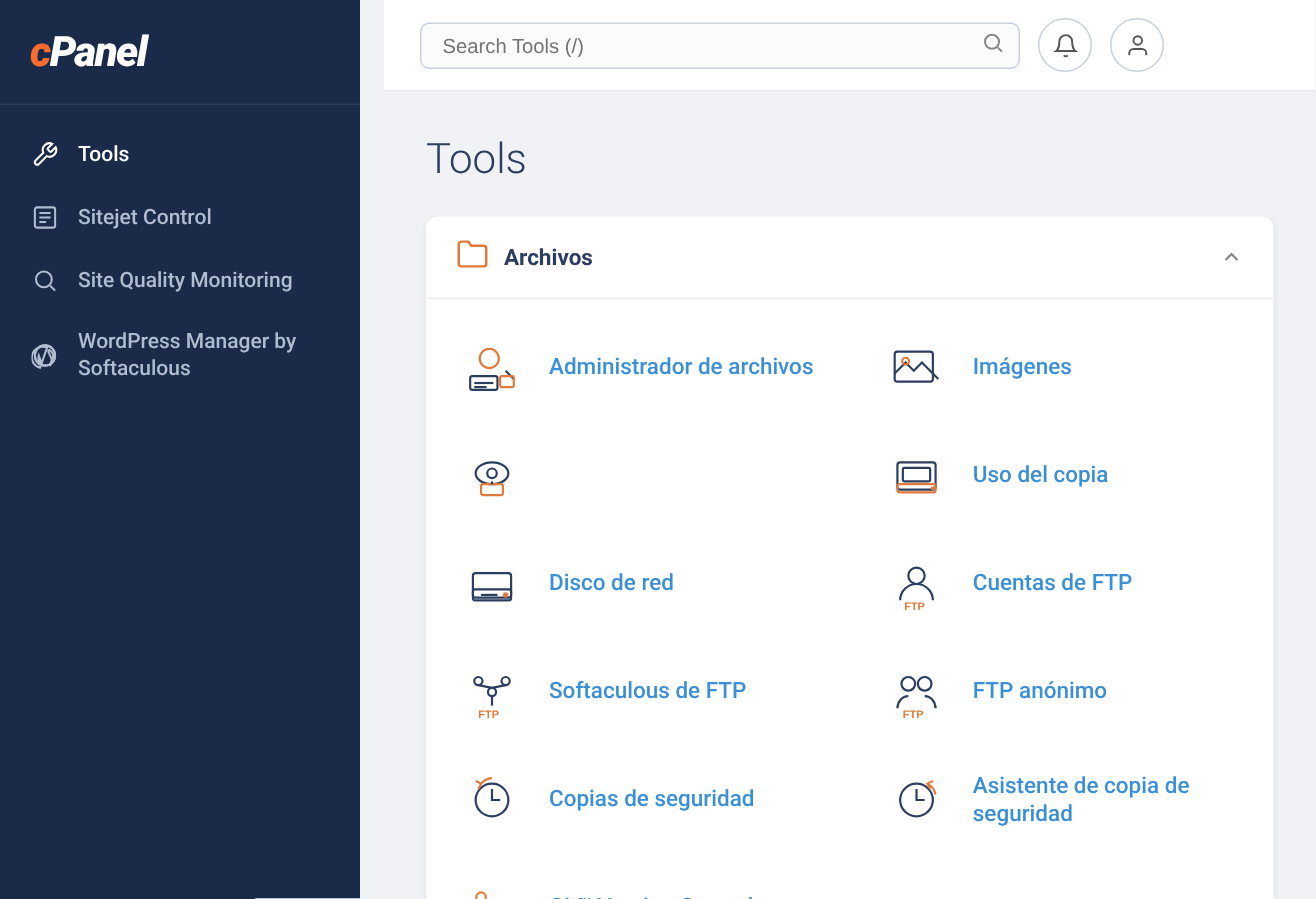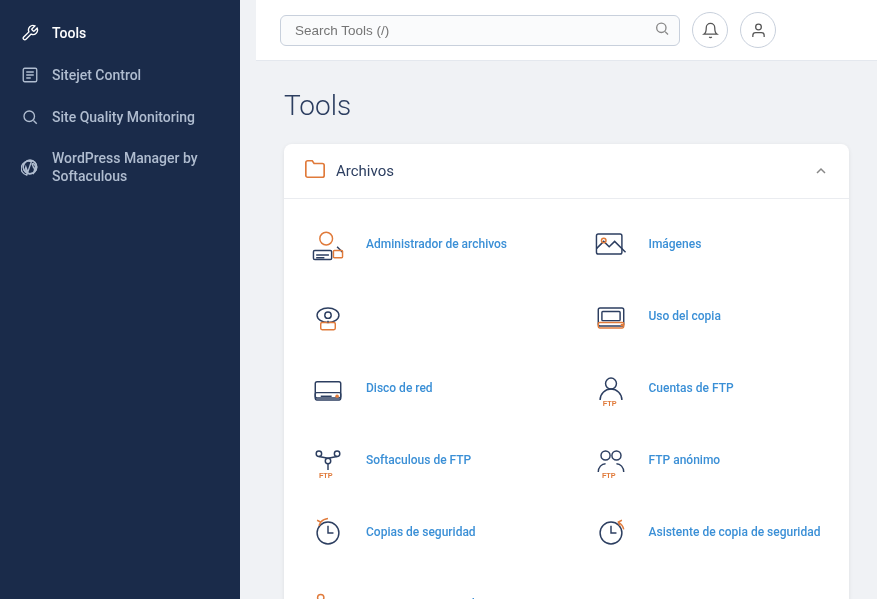--- a/index.html
+++ b/index.html
@@ -127,21 +127,21 @@
       padding: 14px 20px;
       border-bottom: 1px solid #eaecf0;
     }
     .card-header-left {
       display: flex;
       align-items: center;
       gap: 10px;
     }
     .card-title {
       font-size: 15px;
-      font-weight: 400;
+      font-weight: 700;
       color: #2c3e60;
     }
     .folder-icon svg { width: 22px; height: 22px; fill: none; stroke: #e07a3a; stroke-width: 1.8; }
     .collapse-btn {
       background: none;
       border: none;
       cursor: pointer;
       color: #888;
       font-size: 18px;
       display: flex; align-items: center;
@@ -162,30 +162,33 @@
       transition: background 0.12s;
     }
     .tool-icon {
       width: 44px;
       height: 44px;
       flex-shrink: 0;
       display: flex; align-items: center; justify-content: flex-start;
     }
     .tool-icon svg { width: 40px; height: 40px; }
     .tool-label {
-      font-size: 12px;
+      font-size: 15px;
       color: #3a8fd6;
       font-weight: 500;
       line-height: 1.3;
     }
   </style>
 </head>
 <body>
 
 <nav id="sidebar">
+  <div class="logo-area">
+    <div class="cpanel-logo">c<span>Panel</span></div>
+  </div>
   <div class="sidebar-nav">
 
     <div class="sidebar-item active">
       <div class="icon-wrap">
         <svg viewBox="0 0 24 24">
             <path d="M14.7 6.3a1 1 0 000 1.4l1.6 1.6a1 1 0 001.4 0l3.77-3.77a6 6 0 01-7.94 7.94l-6.91 6.91a2.12 2.12 0 01-3-3l6.91-6.91a6 6 0 017.94-7.94l-3.76 3.76z"></path>
           </svg>
       </div>
       <span class="sidebar-item-label">Tools</span>
     </div>

